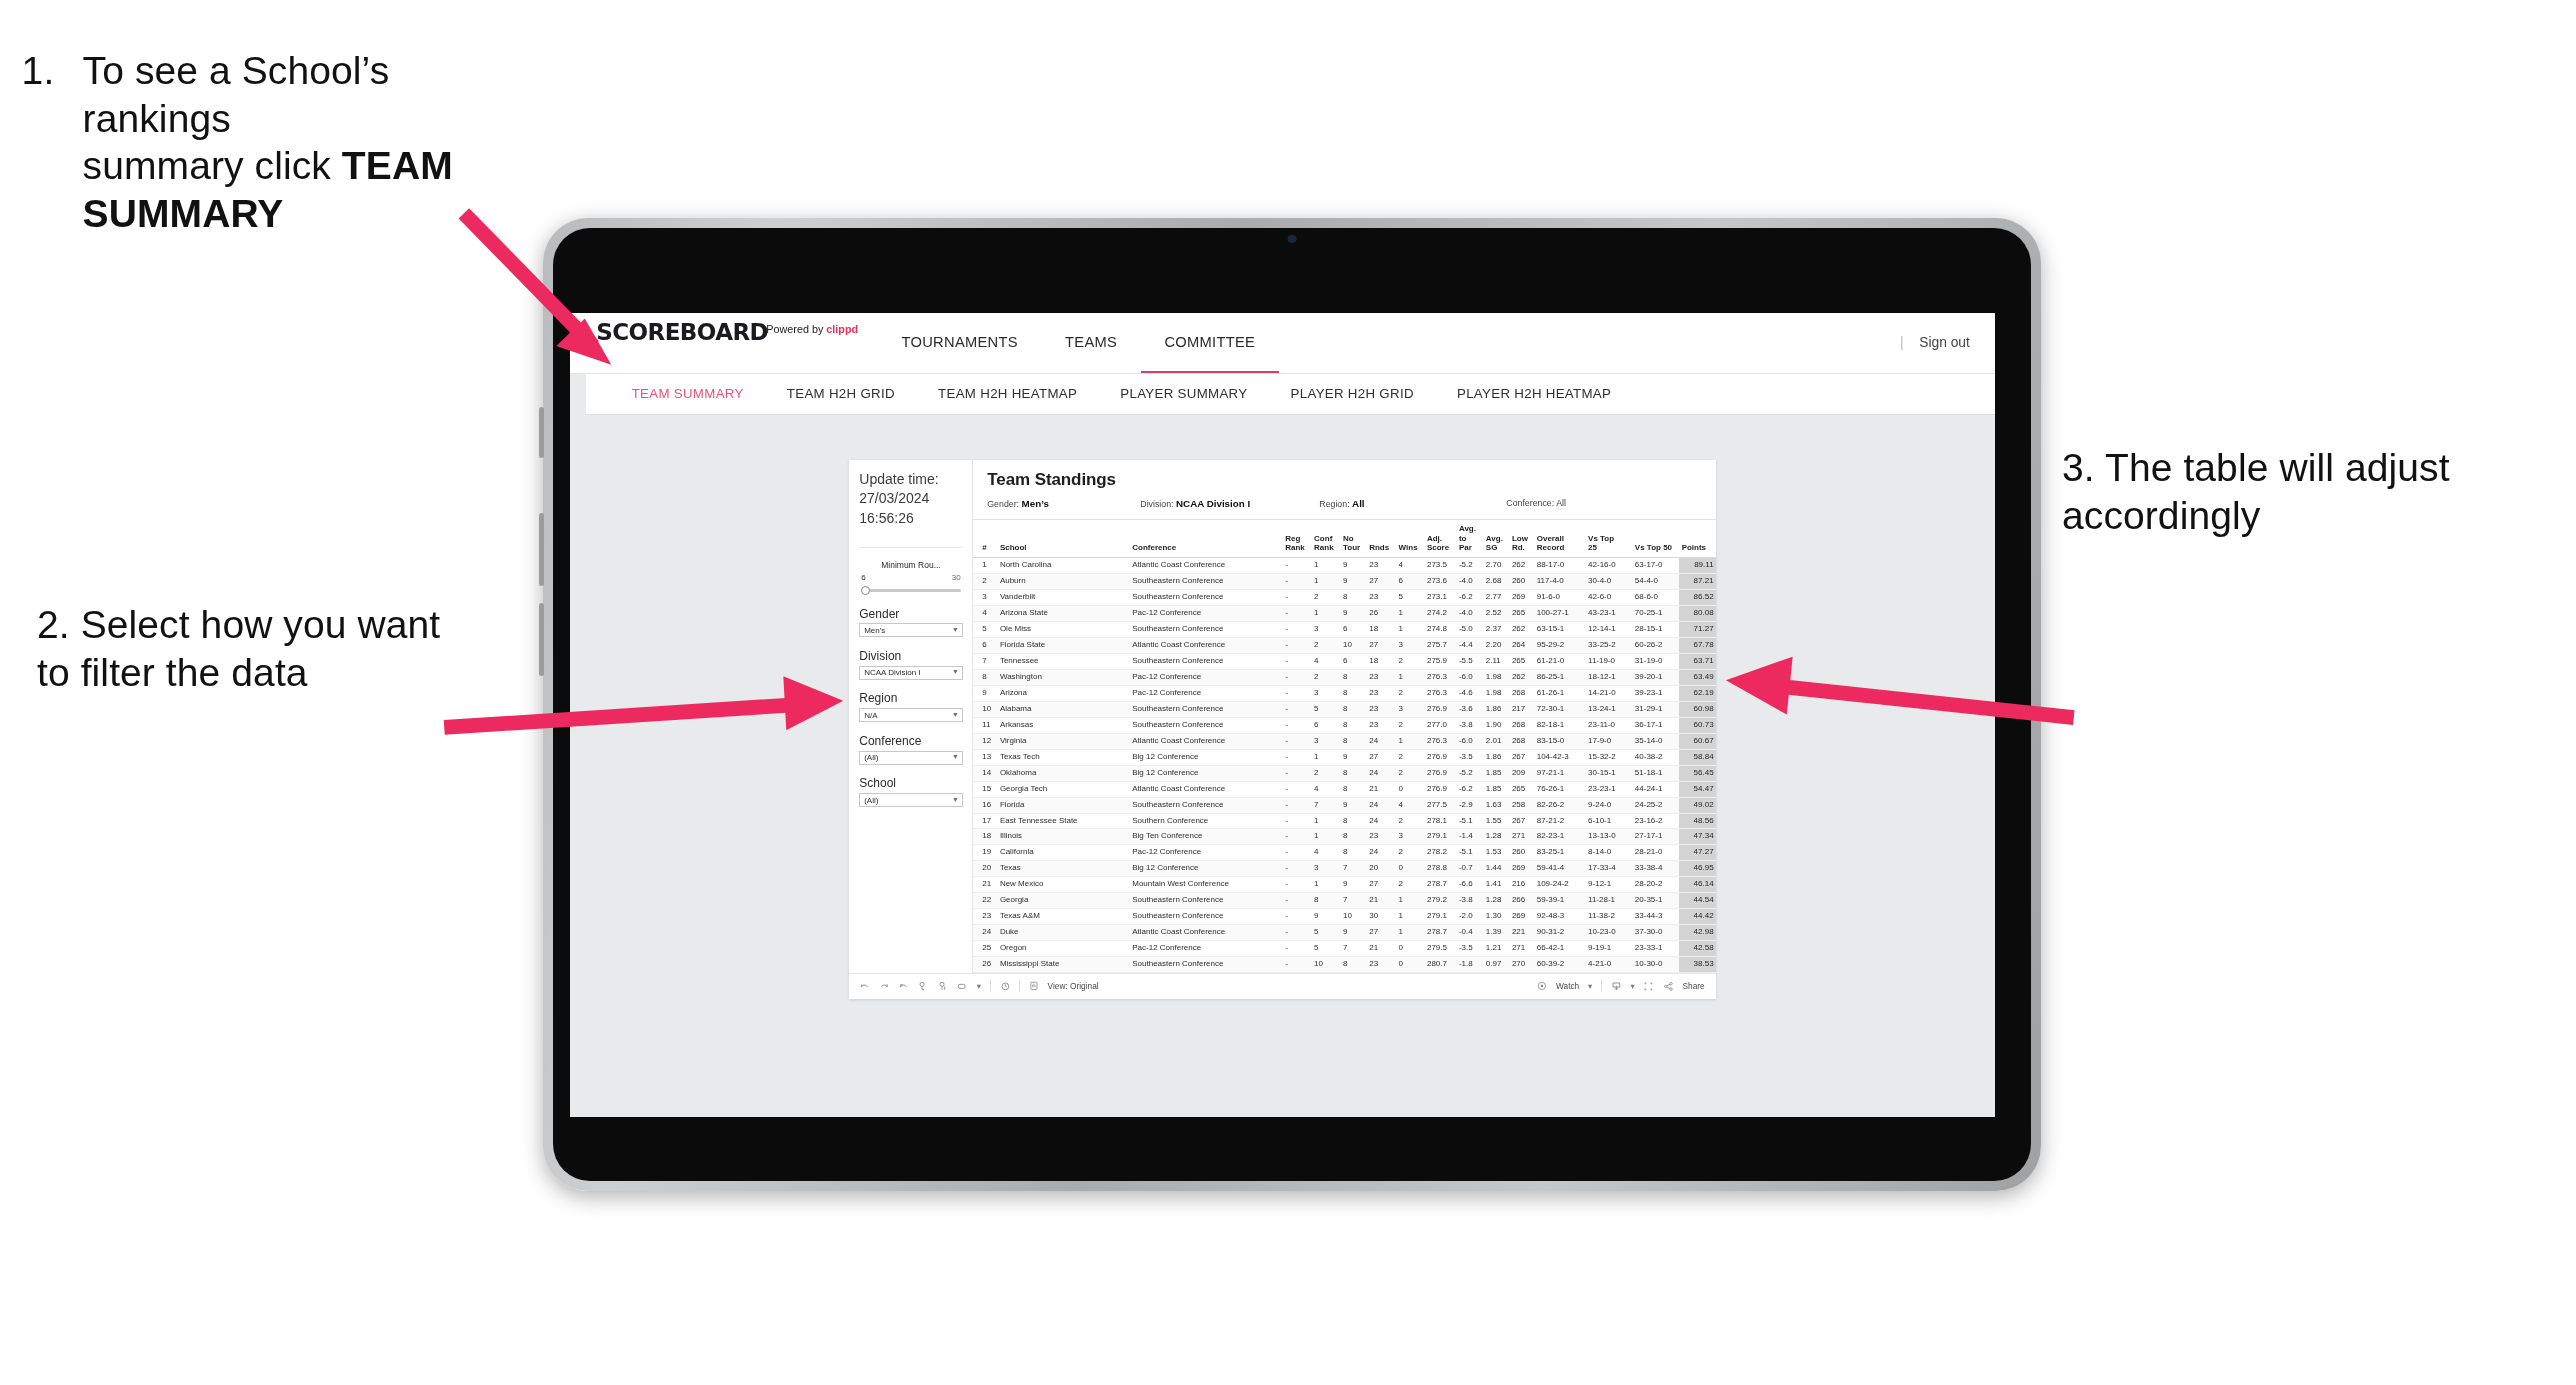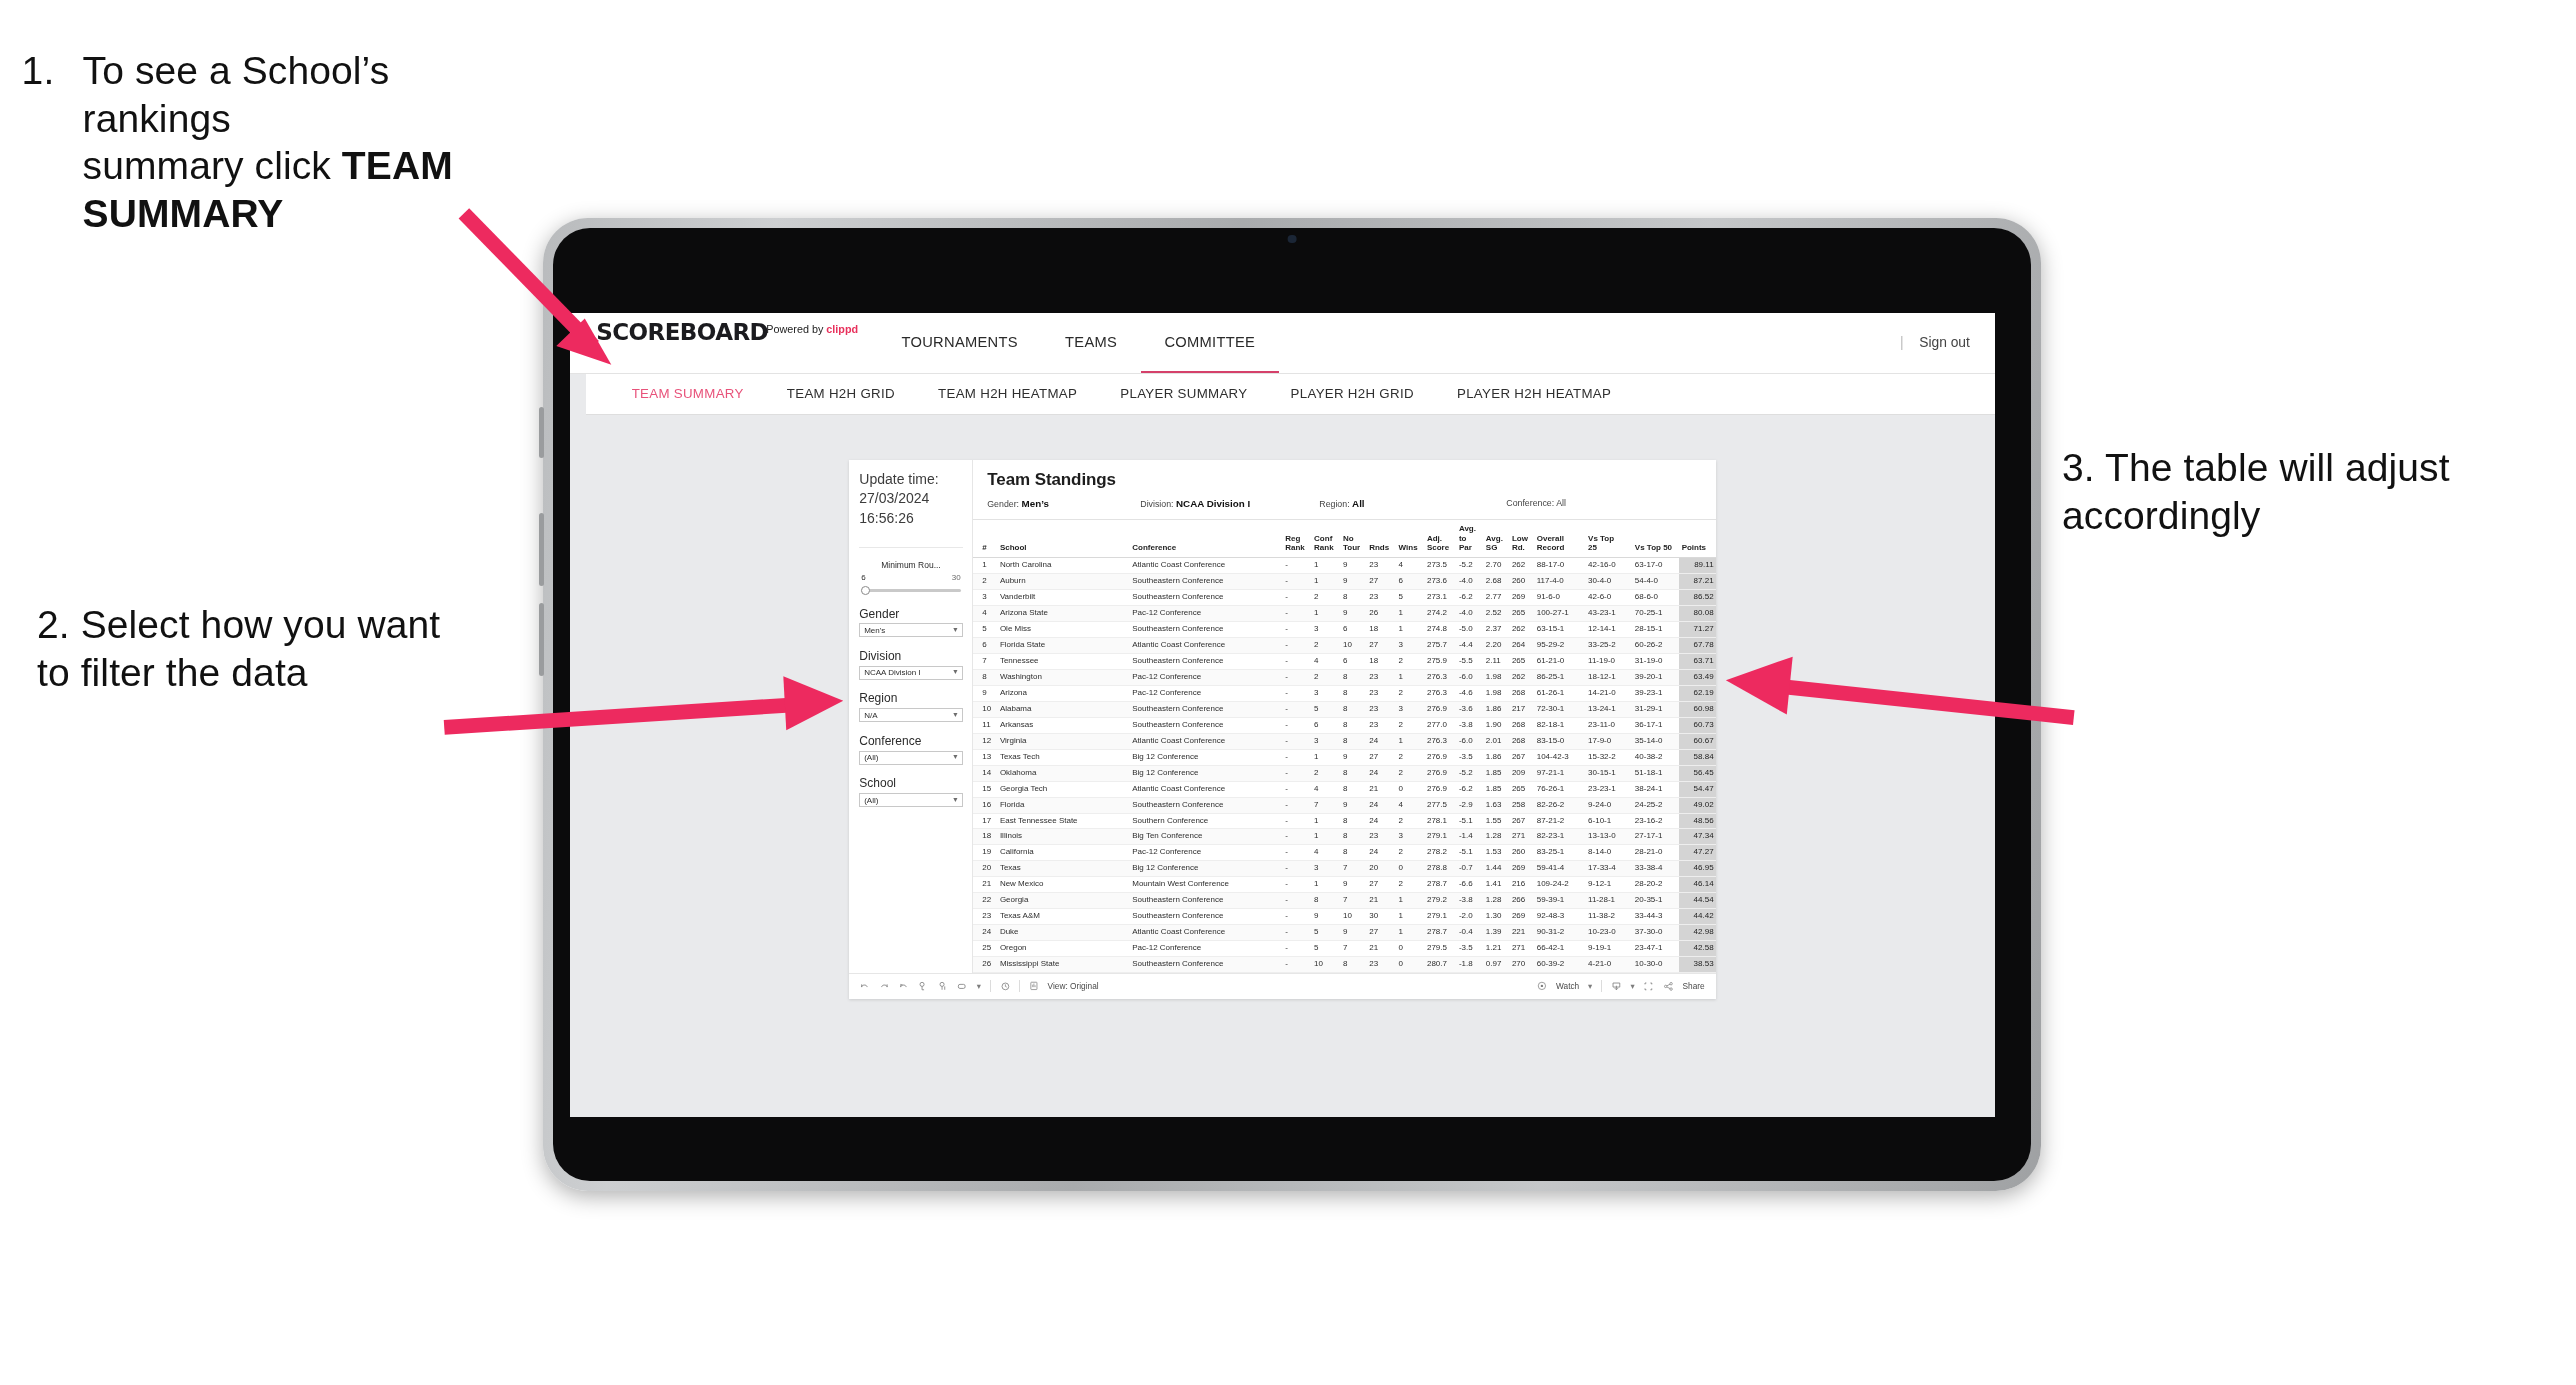--- a/index.html
+++ b/index.html
@@ -600,21 +600,21 @@
                         <td class="col-sm">4</td>
                         <td class="col-sm">8</td>
                         <td class="col-sm">21</td>
                         <td class="col-sm">0</td>
                         <td class="col-reg">276.9</td>
                         <td class="col-reg">-6.2</td>
                         <td class="col-sm">1.85</td>
                         <td class="col-sm">265</td>
                         <td class="col-rec">76-26-1</td>
                         <td class="col-vt">23-23-1</td>
-                        <td class="col-vt">38-24-1</td>
+                        <td class="col-vt">44-24-1</td>
                         <td class="col-pts pts">54.47</td>
                       </tr>
                       <tr>
                         <td class="col-rank">16</td>
                         <td class="col-school">Florida</td>
                         <td class="col-conf">Southeastern Conference</td>
                         <td class="col-sm">-</td>
                         <td class="col-sm">7</td>
                         <td class="col-sm">9</td>
                         <td class="col-sm">24</td>
@@ -780,21 +780,21 @@
                         <td class="col-sm">5</td>
                         <td class="col-sm">7</td>
                         <td class="col-sm">21</td>
                         <td class="col-sm">0</td>
                         <td class="col-reg">279.5</td>
                         <td class="col-reg">-3.5</td>
                         <td class="col-sm">1.21</td>
                         <td class="col-sm">271</td>
                         <td class="col-rec">66-42-1</td>
                         <td class="col-vt">9-19-1</td>
-                        <td class="col-vt">23-47-1</td>
+                        <td class="col-vt">23-33-1</td>
                         <td class="col-pts pts">42.58</td>
                       </tr>
                       <tr>
                         <td class="col-rank">26</td>
                         <td class="col-school">Mississippi State</td>
                         <td class="col-conf">Southeastern Conference</td>
                         <td class="col-sm">-</td>
                         <td class="col-sm">10</td>
                         <td class="col-sm">8</td>
                         <td class="col-sm">23</td>

